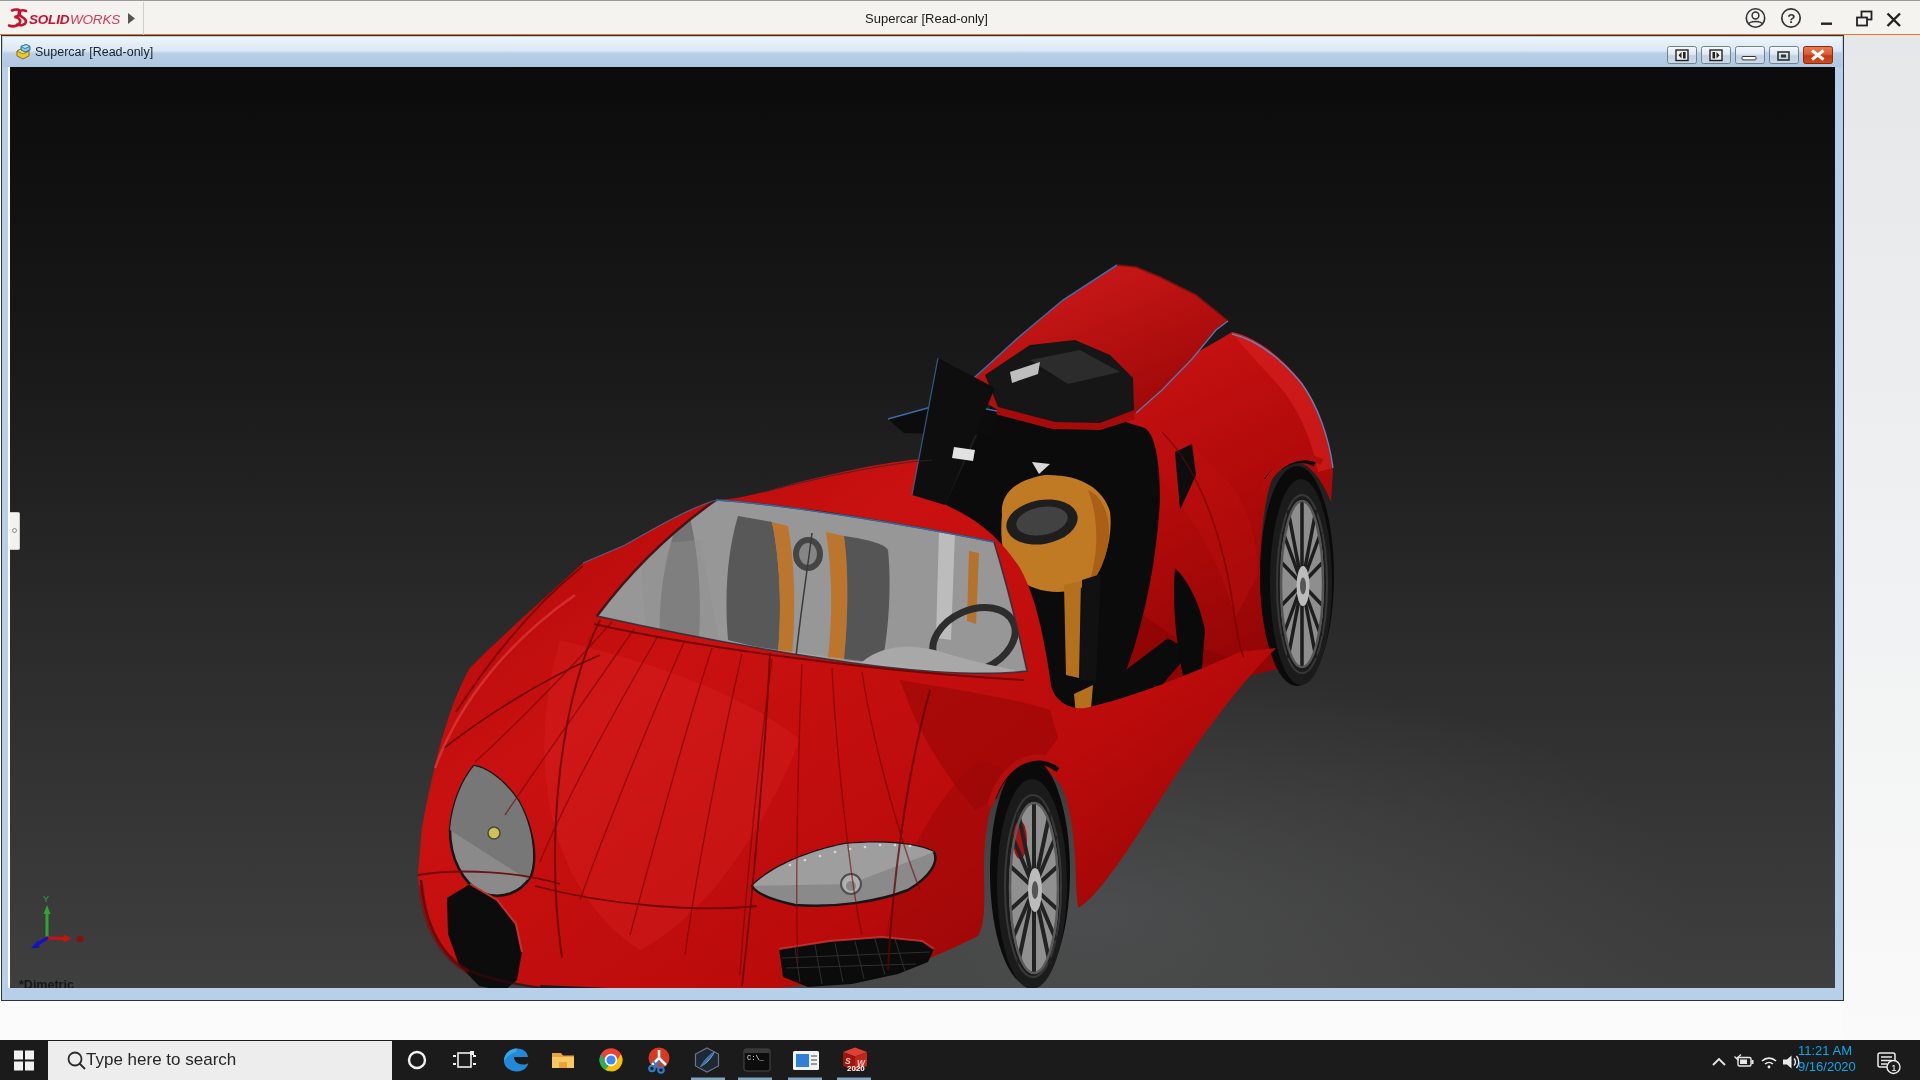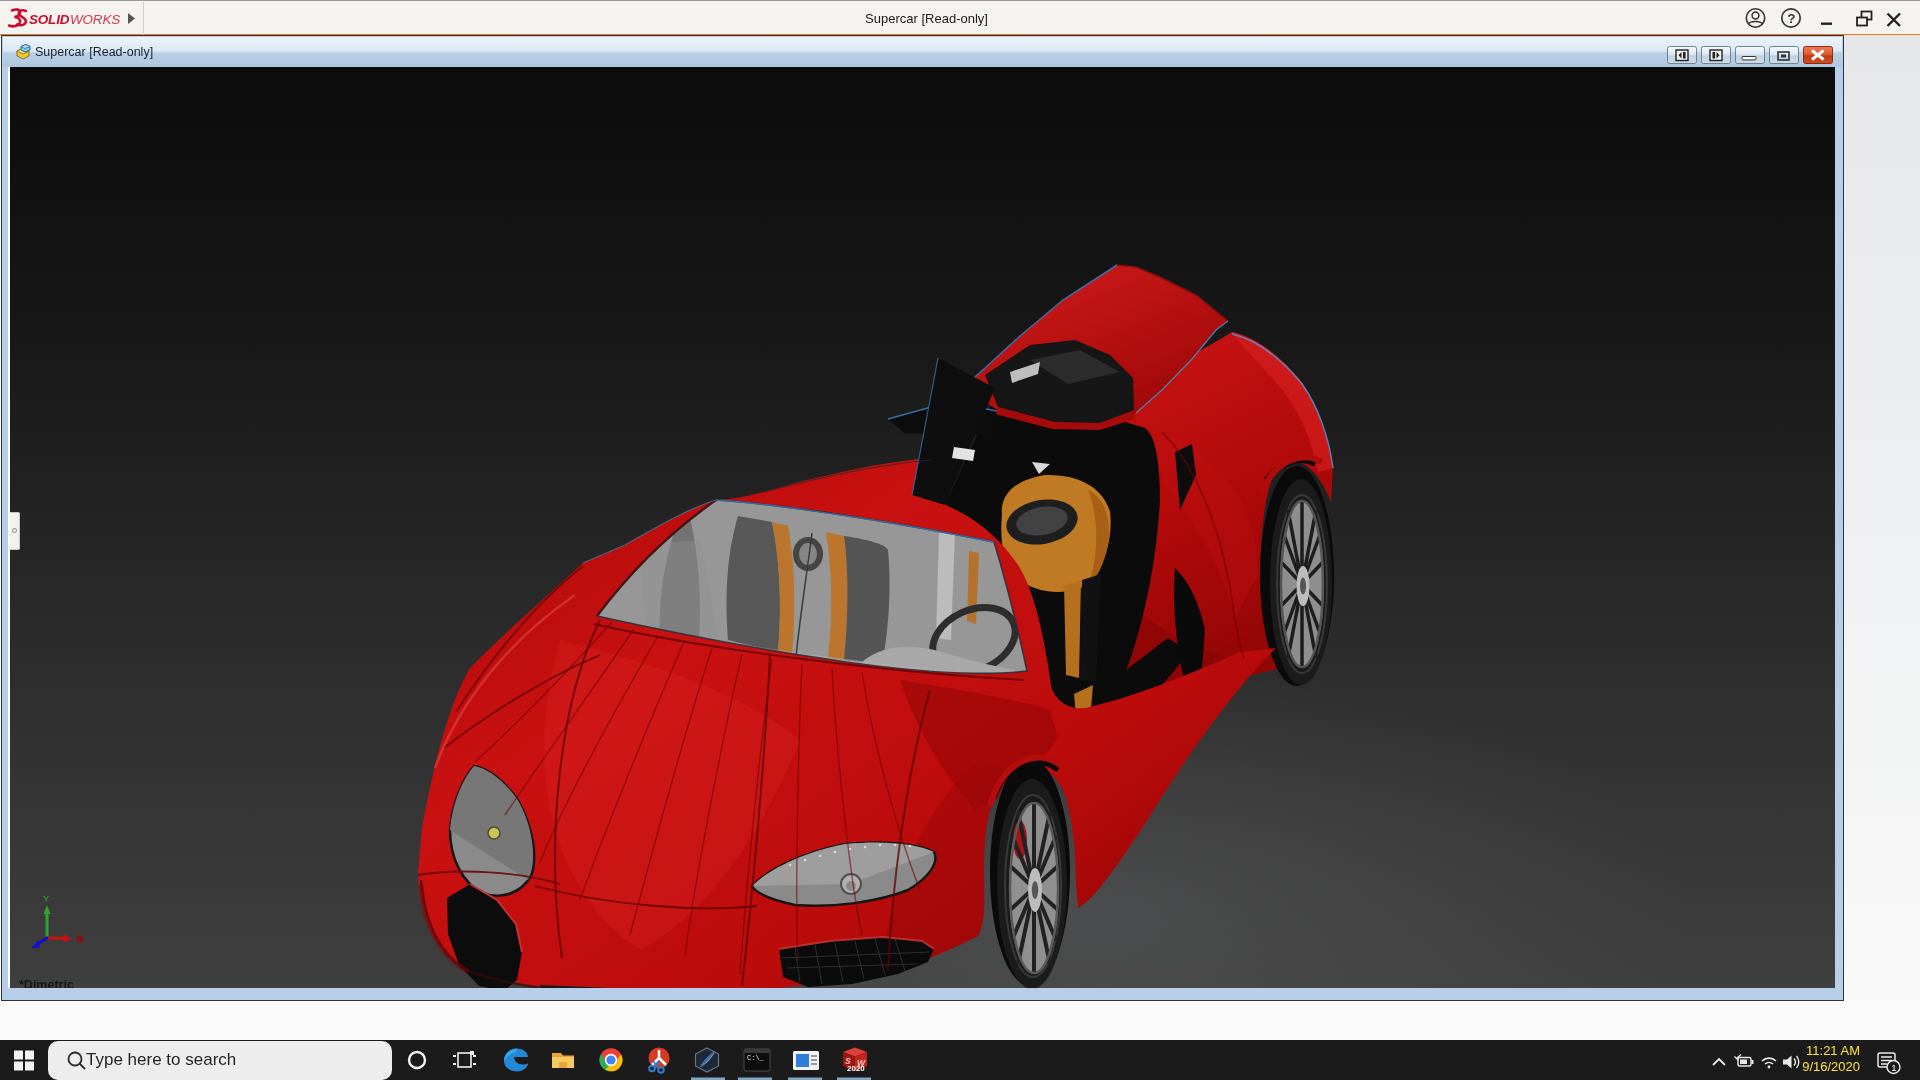--- a/index.html
+++ b/index.html
@@ -14,24 +14,24 @@
 background:linear-gradient(#e5e7e9,#fafafa);}
 #desktop-bottom{position:absolute;left:0;top:1000px;width:1843px;height:40px;background:#fbfbfb;}
 #win{position:absolute;left:2px;top:36px;width:1841px;height:964px;background:#b7cfe8;
 outline:1px solid #2a3441;}
 #wtitle{position:absolute;left:1px;top:1px;width:1839px;height:30px;
 background:linear-gradient(#eef4fa,#dce8f4 45%,#b9cfe6 55%,#aec7e0);}
 #wtitle .txt{position:absolute;left:32px;top:8px;font-size:12.5px;color:#16222e;}
 #viewport{position:absolute;left:6px;top:31px;width:1827px;height:921px;background:#fdfdfd;}
 #vp-inner{position:absolute;left:2px;top:0;width:1825px;height:921px;overflow:hidden;}
 #taskbar{position:absolute;left:0;top:1040px;width:1920px;height:40px;background:#1b1b1b;}
-#search{position:absolute;left:48px;top:1px;width:344px;height:39px;background:#ededed;border-radius:10px;}
+#search{position:absolute;left:48px;top:1px;width:344px;height:39px;background:#ededed;}
 #search .st{position:absolute;left:38px;top:9px;font-size:17px;color:#252525;}
-#clock{position:absolute;left:1798px;top:3px;width:62px;height:34px;color:#fde047;
-font-size:13px;text-align:right;line-height:16px;}
+#clock{position:absolute;left:1798px;top:3px;width:62px;height:34px;color:#0ea5e9;
+font-size:13px;line-height:16px;}
 </style>
 </head>
 <body>
 <div id="desktop-right"></div>
 <div id="desktop-bottom"></div>
 
 <div id="topbar">
   <svg width="140" height="35" style="position:absolute;left:0;top:0">
     <g fill="none" stroke="#c8102e" stroke-linecap="round">
       <path d="M 12 9.5 C 16 7.5 20 8.5 20 11.5 C 20 14 17 15.5 14.5 16 C 18 16.5 20.5 18 20 21 C 19.3 24.5 14 26.5 9 24.5" stroke-width="2.6"></path>

